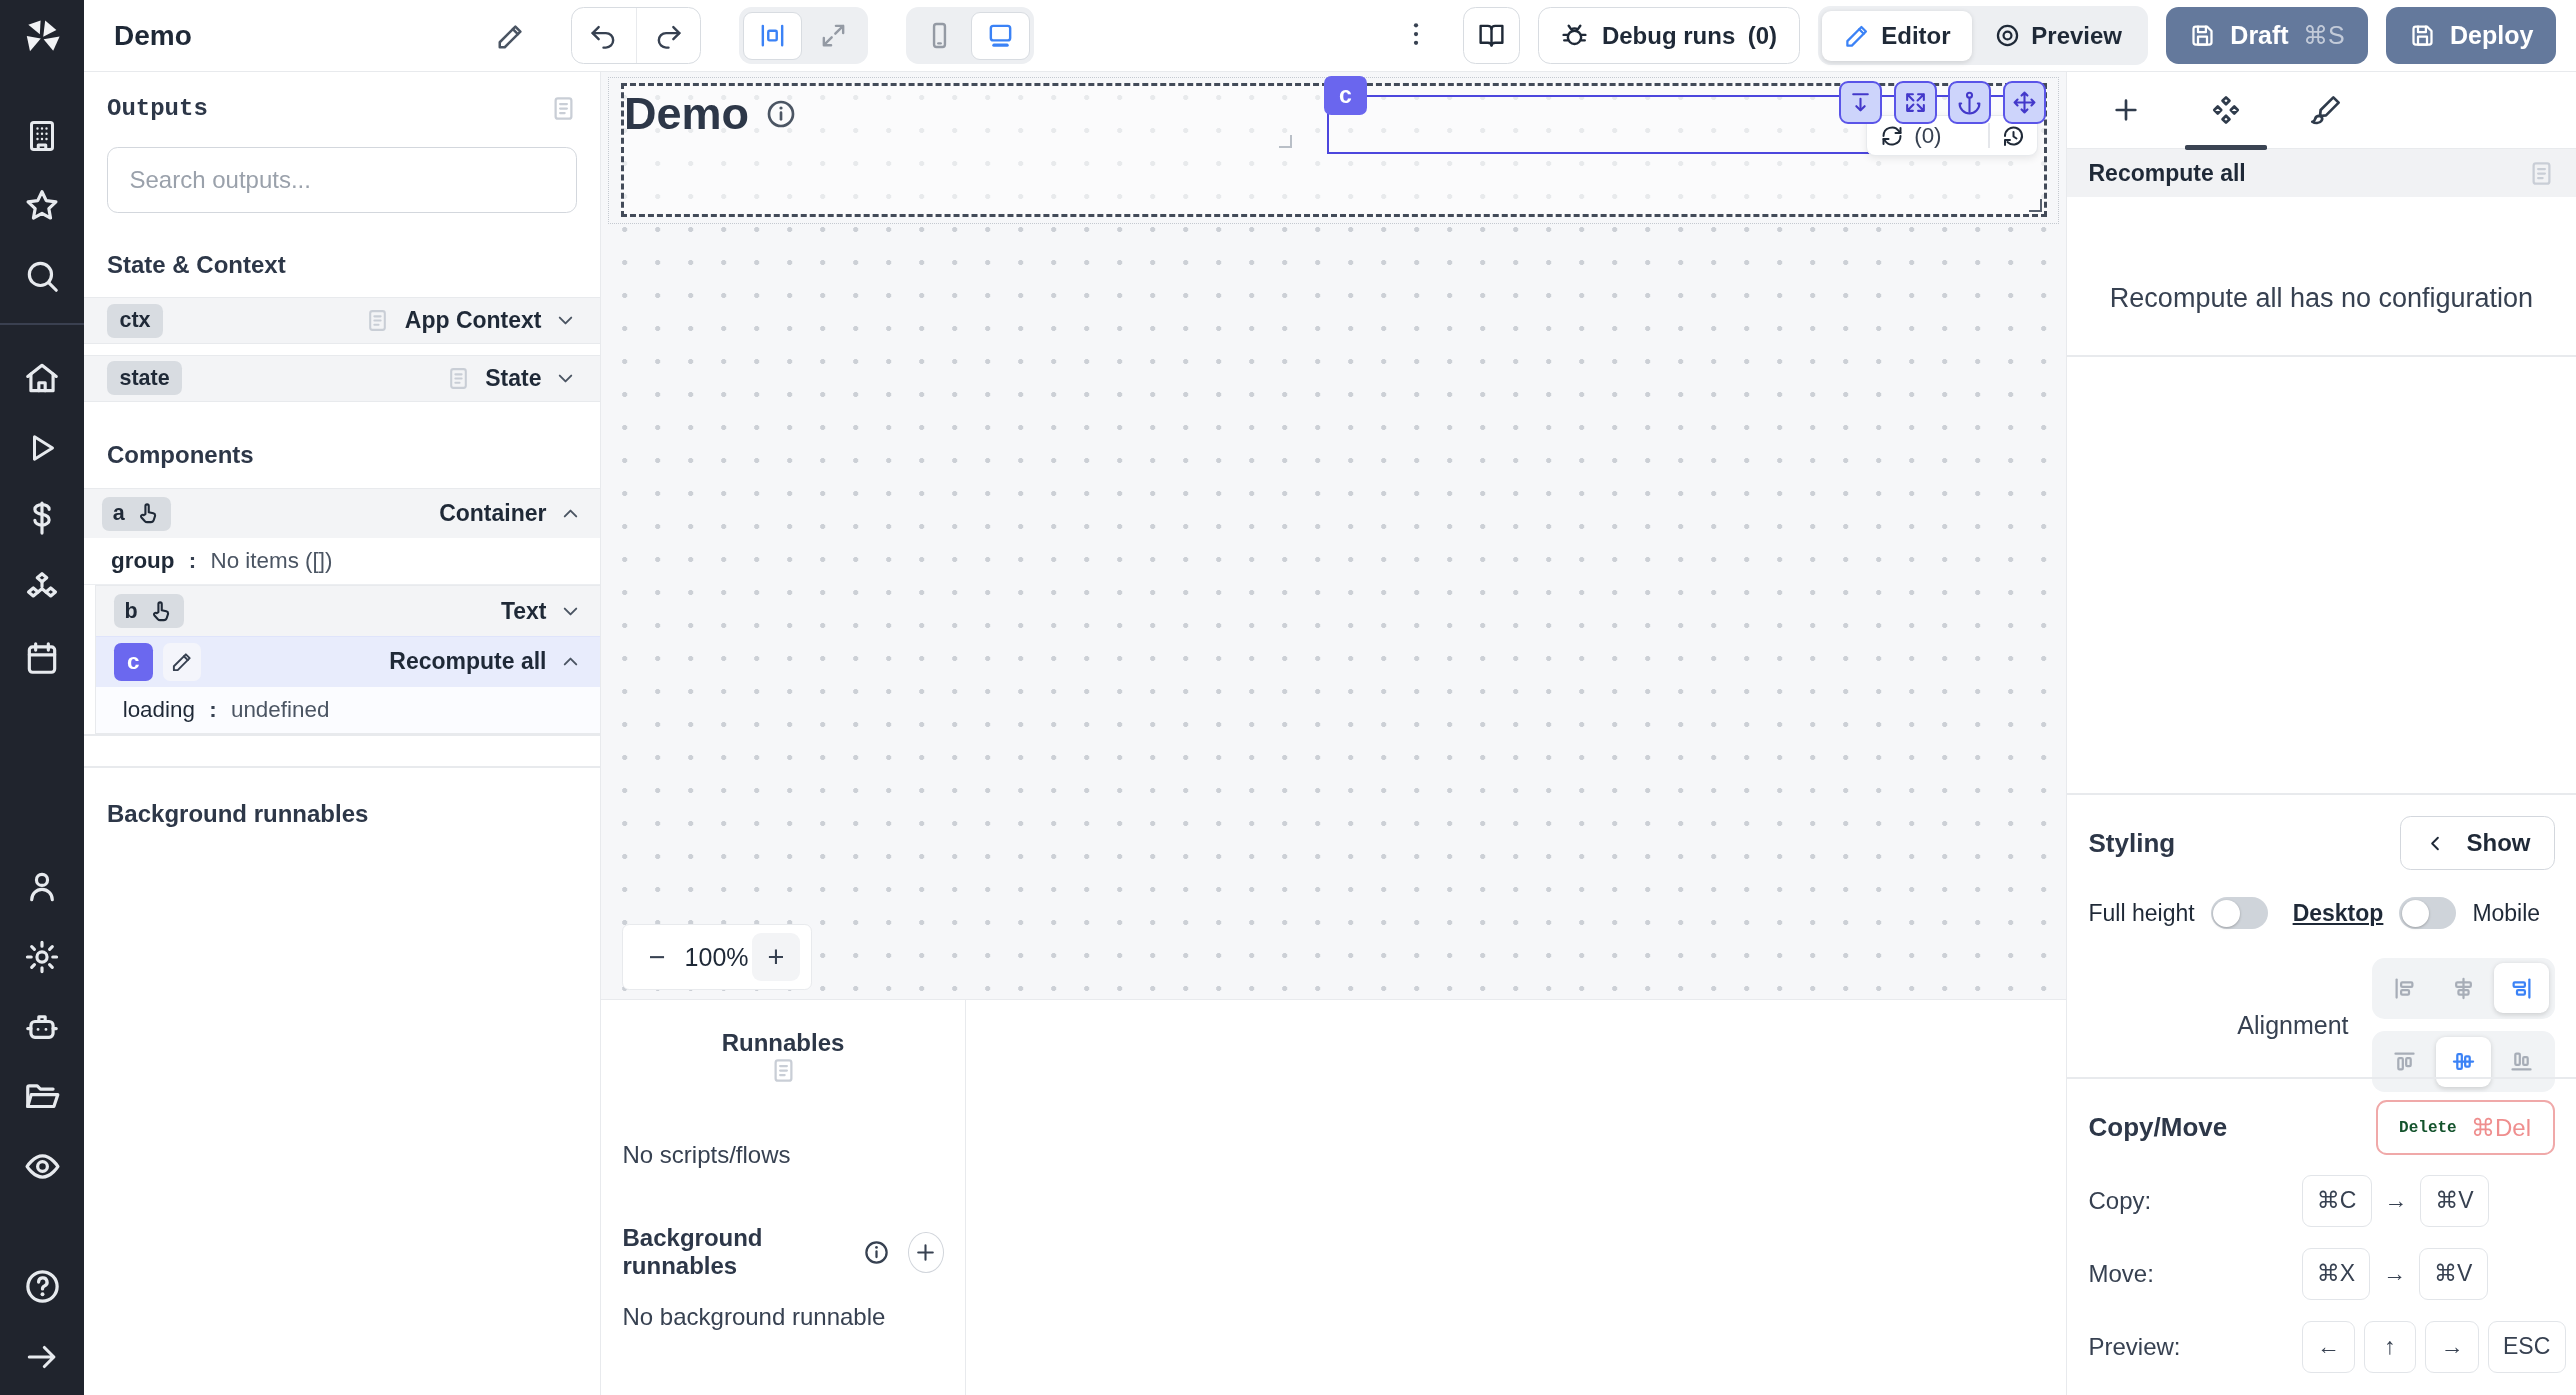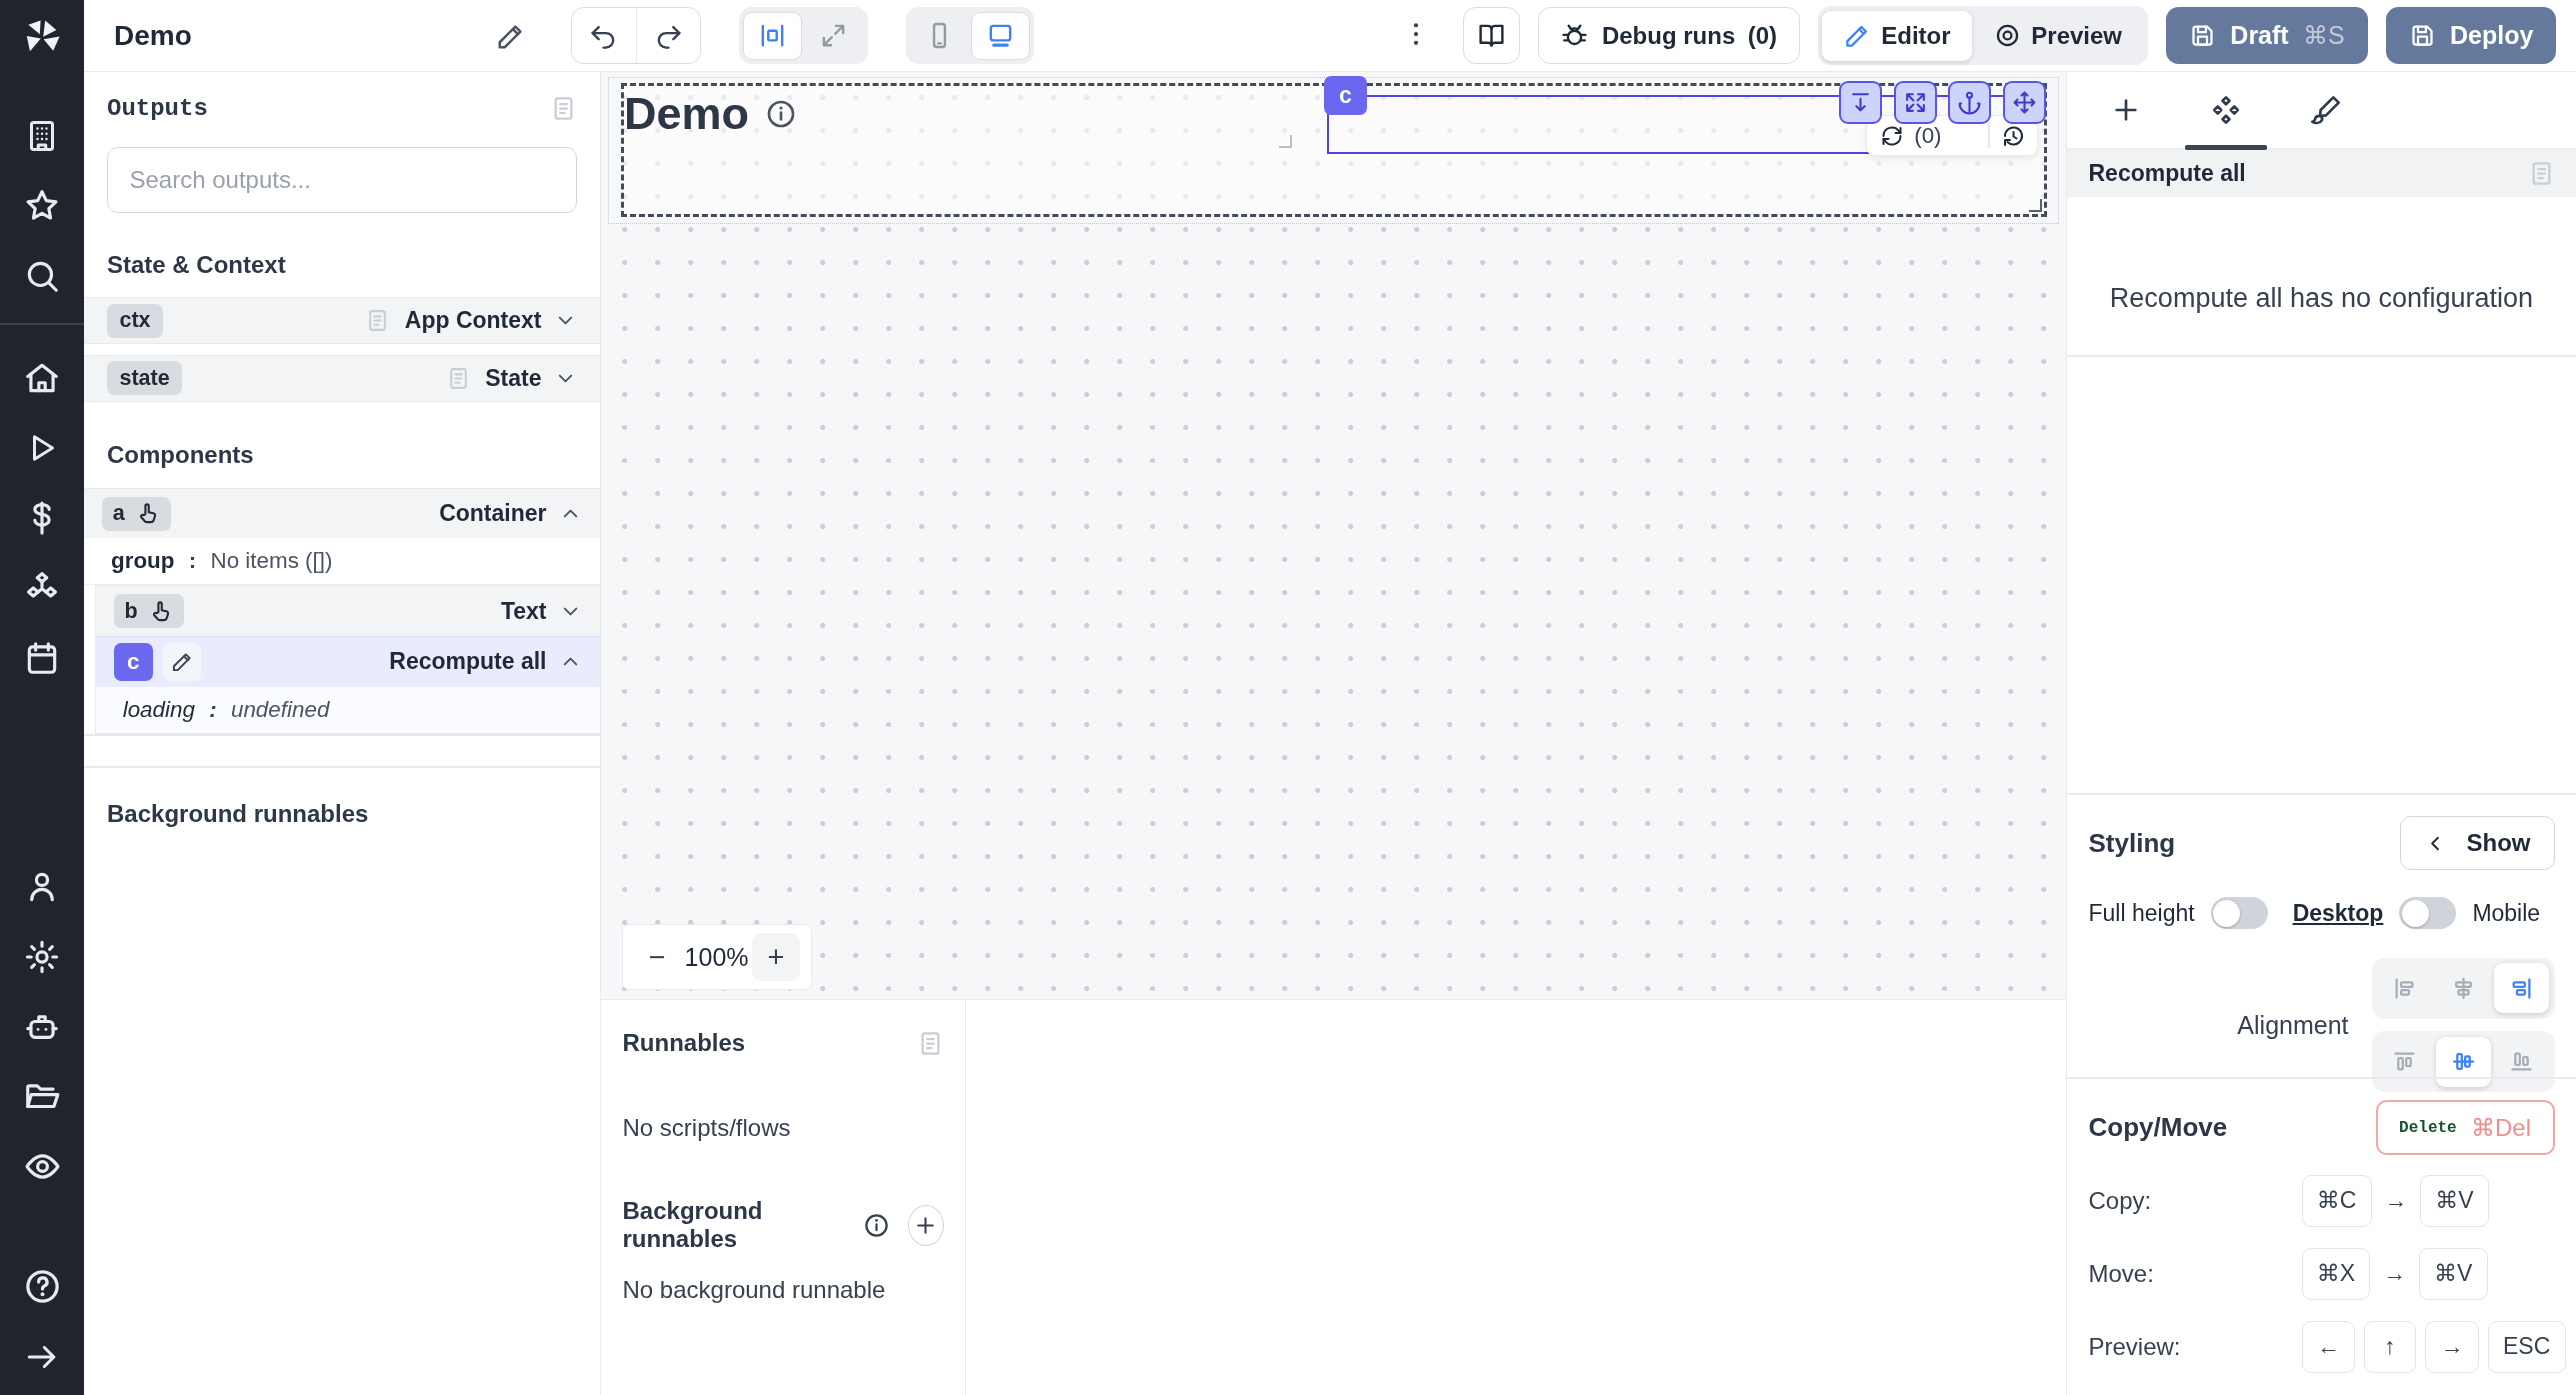--- a/index.html
+++ b/index.html
@@ -72,21 +72,21 @@
   .kvrow .c { color:#374151; font-weight:bold; }
   .kvrow .v { color:#4b5563; }
   .c-row { height:50px; display:flex; align-items:center; padding:0 18px; cursor:pointer; }
   .nested { margin-left:10.7px; border:1.8px solid #e8eaed; border-right:none; }
   .row-b { background:#f3f4f6; }
   .row-c { background:#e8ecfc; border-top:1.8px solid #dfe4fb; }
   .badge-c { background:#6b68ef; color:#fff; border-radius:7.2px; width:39px; height:38px; display:flex;
              align-items:center; justify-content:center; font-size:22.4px; font-weight:bold; }
   .edit-sq { width:38px; height:38px; margin-left:10.7px; background:#f4f5fb; border-radius:7.2px; color:#374151;
              display:flex; align-items:center; justify-content:center; }
-  .row-loading { background:#fbfcff; border-top:1.8px solid #e8ecfc;font-style:italic; }
+  .row-loading { background:#fbfcff; border-top:1.8px solid #e8ecfc; }
   .lp-div { height:1.8px; background:#e8eaed; margin-top:30px; }
 
   
   .canvas { position:absolute; left:601px; top:72px; width:1465px; height:928px; background:#f6f7f9;
             background-image:radial-gradient(circle, #ccd0d6 2.3px, transparent 2.5px);
             background-size:33px 33px; background-position:7.2px 9px; overflow:hidden; }
   .outer-dotted { position:absolute; left:7.2px; top:5.4px; width:1451px; height:147px; border:1.8px dotted #c4c9d0; }
   .cont-a { position:absolute; left:19.7px; top:10.7px; width:1426px; height:134px; border:3.6px dashed #434b59;
             background:rgba(255,255,255,.55); cursor:pointer; }
   .cv-heading { position:absolute; left:23px; top:16px; display:flex; align-items:center; gap:16px; }
@@ -110,21 +110,21 @@
   .zoomctl { position:absolute; left:20.6px; top:852px; width:190px; height:66px; background:#fff;
              border:1.8px solid #e8eaed; border-radius:7.2px; display:flex; align-items:center; padding:0 10.7px; }
   .zoomctl .zbtn { width:48px; height:48px; display:flex; align-items:center; justify-content:center;
                    font-size:29px; color:#374151; border-radius:9px; cursor:pointer; }
   .zoomctl .zbtn.plus { background:#f3f4f6; }
   .zoomctl .zlvl { flex:1; text-align:center; font-size:25px; color:#1f2937; }
 
   
   .bpanel { position:absolute; left:601px; top:999px; width:1465px; height:396px; background:#fff; border-top:1.8px solid #e8eaed; }
   .bp-left { position:absolute; left:0; top:0; width:365px; height:100%; border-right:1.8px solid #e8eaed; padding:29px 21.5px 0 21.5px; }
-  .bp-row { display:flex; align-items:center; justify-content:space-between; }
+  .bp-row { display:flex; align-items:center; justify-content:space-between;flex-direction:column; }
   .bp-empty { margin-top:57px; font-size:24px; color:#374151; }
   .bp-bg { margin-top:55px; display:flex; align-items:center; gap:12.5px; }
   .plus-circ { width:41px; height:41px; border:1.8px solid #d1d5db; border-radius:50%; color:#374151;
                display:flex; align-items:center; justify-content:center; margin-left:5.4px; cursor:pointer; }
   .info-ic { color:#374151; }
 
   
   .rpanel { position:absolute; left:2066px; top:72px; width:510px; height:1324px; background:#fff; border-left:1.8px solid #e8eaed; }
   .rtabs { height:77px; display:flex; align-items:center; padding-left:9px; border-bottom:1.8px solid #e8eaed; }
   .rtab { width:100px; height:100%; display:flex; align-items:center; justify-content:center; color:#2f3b4b;

